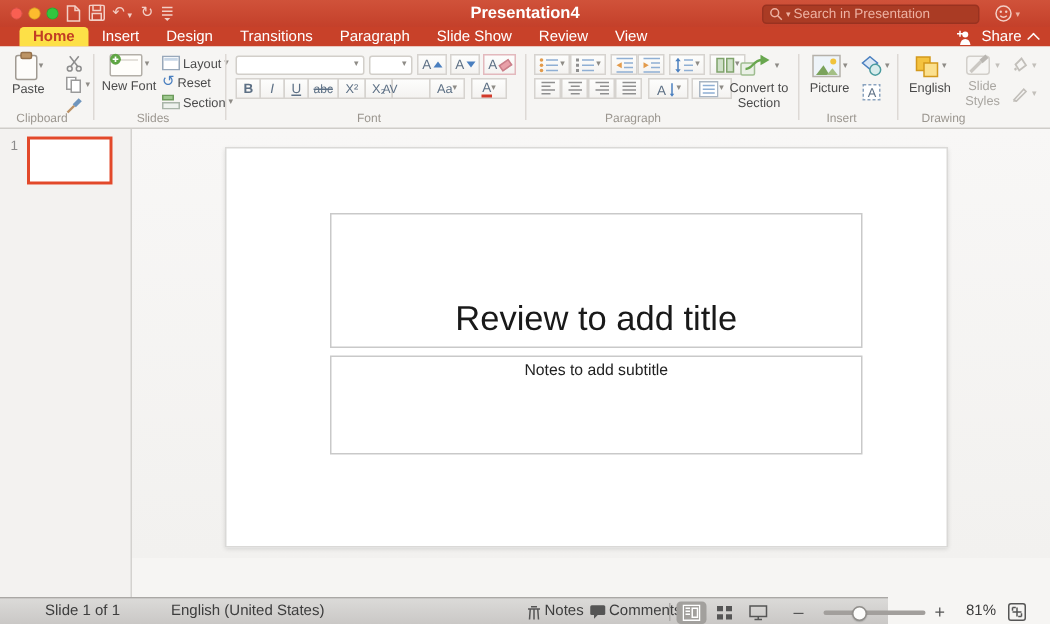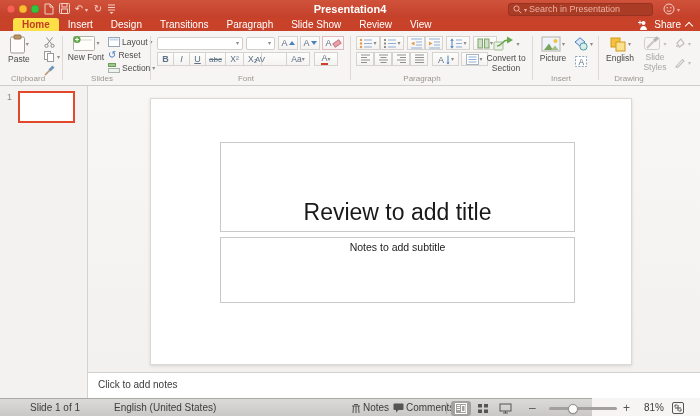--- a/index.html
+++ b/index.html
@@ -487,23 +487,20 @@
     <div class="slide">
       <div class="ph ph-title">
         <span class="ph-text">Review to add title</span>
       </div>
       <div class="ph ph-sub">
         <span class="ph-text">Notes to add subtitle</span>
       </div>
     </div>
   </div>
 
-  <div class="notespane">
-    <span class="notetext">Click to add notes</span>
-  </div>
 
   <div class="statusbar">
     <span class="sb-item" style="left:30px;">Slide 1 of 1</span>
     <span class="sb-item" style="left:114px;">English (United States)</span>
 
     <svg class="sb-ico" style="left:351px;" width="10" height="11">
       <path d="M1 3 h8 M2.5 3 L2 10 M7.5 3 L8 10 M5 3 v7" stroke="#555" fill="none"></path>
       <path d="M3 1.5 h4" stroke="#555"></path>
     </svg>
     <span class="sb-item" style="left:363px;">Notes</span>

